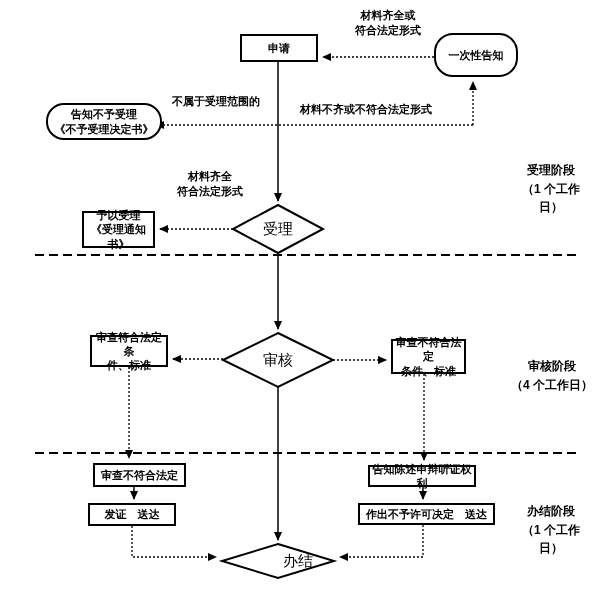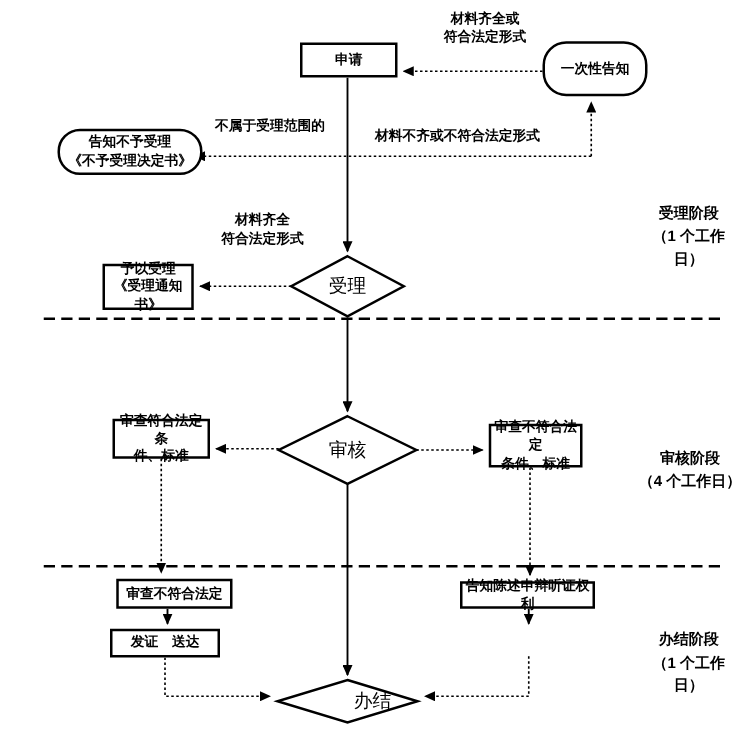--- a/index.html
+++ b/index.html
@@ -83,20 +83,21 @@
 
   <div class="box" style="left:391px;top:339px;width:75px;height:35px;">审查不符合法定
 条件、标准</div>
 
   <div class="box" style="left:93px;top:463px;width:93px;height:24px;">审查不符合法定</div>
 
   <div class="box" style="left:88px;top:503px;width:88px;height:23px;">发证　送达</div>
 
   <div class="box" style="left:368px;top:465px;width:108px;height:22px;">告知陈述申辩听证权利</div>
 
+  <div class="box" style="left:358px;top:503px;width:137px;height:22px;">作出不予许可决定　送达</div>
 
   <div class="dlabel" style="left:278px;top:229px;">受理</div>
   <div class="dlabel" style="left:278px;top:360px;">审核</div>
   <div class="dlabel" style="left:278px;top:561px;margin-left:20px;">办结</div>
 
   <div class="note" style="left:336px;top:8px;width:104px;">材料齐全或
 符合法定形式</div>
   <div class="note" style="left:166px;top:94px;width:100px;">不属于受理范围的</div>
   <div class="note" style="left:296px;top:102px;width:140px;">材料不齐或不符合法定形式</div>
   <div class="note" style="left:168px;top:169px;width:84px;">材料齐全

